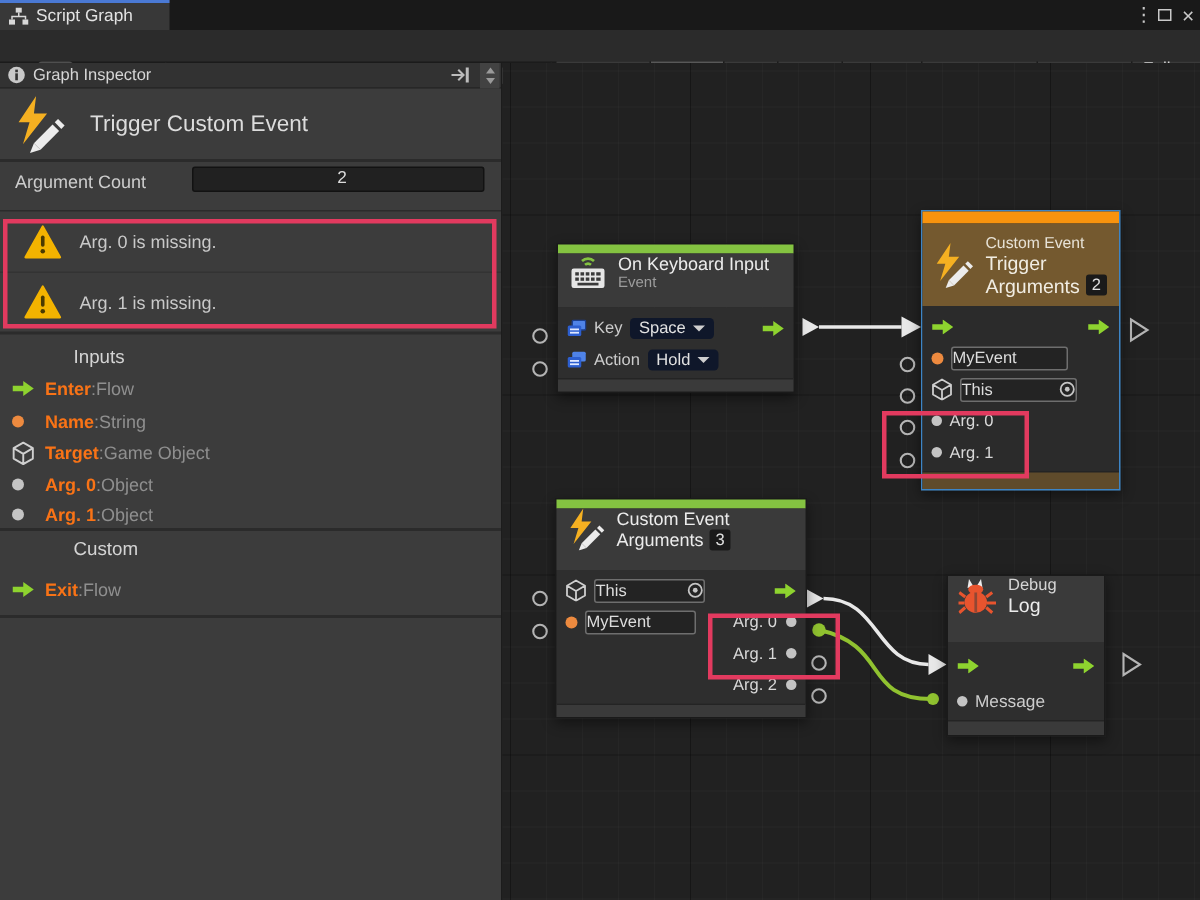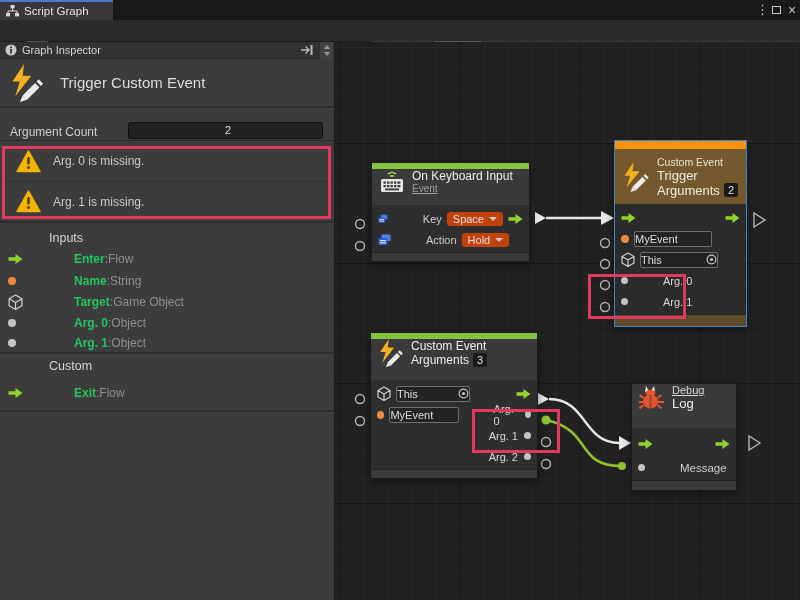--- a/index.html
+++ b/index.html
@@ -51,34 +51,34 @@
   #insp-pop { position:absolute; right:20px; top:2px; }
   #insp-spinner { position:absolute; right:1px; top:0; width:13px; height:17px; background:#424242;
     display:flex; flex-direction:column; align-items:center; justify-content:center; gap:3px; color:#9a9a9a; }
   .caret-up-s { width:0;height:0;border-left:3.5px solid transparent;border-right:3.5px solid transparent;
     border-bottom:4px solid currentColor; }
   .caret-down-s { width:0;height:0;border-left:3.5px solid transparent;border-right:3.5px solid transparent;
     border-top:4px solid currentColor; }
   #insp-title-block { left:0; top:17px; width:334px; height:49px; border-bottom:2px solid #2b2b2b;
     display:flex; align-items:center; padding-left:9px; gap:15px; }
   #insp-title-block .title { font-size:15px; color:#dcdcdc; }
-  #argrow { left:0; top:75px; width:334px; height:30px;text-align:center; }
+  #argrow { left:0; top:64px; width:334px; height:30px;text-align:center; }
   #argrow .label { position:absolute; left:10px; top:8px; font-size:12px; color:#cdcdcd; }
   #arg-input { position:absolute; left:128px; top:5px; width:195px; height:17px; background:#212121;
     border:1px solid #121212; border-radius:2px; color:#dcdcdc; font-size:11.5px;
     padding-left:5px; line-height:15px; }
   #warnings { left:0; top:98px; width:334px; border-top:1px solid #2b2b2b; border-bottom:2px solid #2b2b2b; }
   .warnrow { height:40px; display:flex; align-items:center; padding-left:16px; gap:12px; }
   .warnrow + .warnrow { border-top:1px solid #333333; }
   .warnrow .text { font-size:12px; color:#c9c9c9; }
   .sect-head { font-size:12.5px; color:#d4d4d4;margin-left:39px; }
   #inputs-head { left:10px; top:189px; }
   .pinrow { left:8px; height:21px; display:flex; align-items:center; gap:0; }
   .pinrow .picon { width:22px; display:flex; justify-content:flex-start; }
-  .pinrow .pname { font-size:12px; font-weight:bold; color:#22c55e;margin-left:44px; }
+  .pinrow .pname { font-size:12px; font-weight:bold; color:#f97316; }
   .pinrow .psep, .pinrow .ptype { font-size:12px; color:#8f8f8f; }
   #insp-div-outputs { left:0; top:310px; width:334px; height:2px; background:#2b2b2b; }
   #outputs-head { left:10px; top:317px; }
   #insp-div-end { left:0; top:368px; width:334px; height:2px; background:#2b2b2b; }
   .dot { border-radius:50%; display:inline-block; }
   .dot.orange { width:8px; height:8px; background:#ed8a3f; }
   .dot.gray { width:8px; height:8px; background:#c4c4c4; }
   .dot.gray.small { width:7px; height:7px; }
 
   
@@ -92,25 +92,25 @@
     background-position:0 101px, 125px 0, 5px 5px, 5px 5px; }
   #wires { left:335px; top:42px; width:465px; height:558px; pointer-events:none; }
 
   .node { position:absolute; box-shadow:0 3px 8px rgba(0,0,0,0.45); border:1px solid #1a1a1a; }
   .node .colorbar { width:100%; }
   .node .header { display:flex; align-items:flex-start; gap:7px; padding:0 7px; }
   .node .body { background:#2e2e2e; padding:3px 0 2px 0; }
   .node .nrow { height:21px; display:flex; align-items:center; padding:0 6px; gap:5px; }
   .node .footer { border-top:1px solid #242424; }
   .ntitle { font-size:12px; color:#ececec; }
-  .nsub { font-size:10px; color:#9d9d9d;text-decoration:underline; }
-  .nlabel { font-size:11px; color:#cccccc;margin-left:30px; }
+  .nsub { font-size:10px; color:#9d9d9d; }
+  .nlabel { font-size:11px; color:#cccccc; }
   .badge { display:inline-block; background:#1a1a1a; color:#e0e0e0; font-size:11px;
     padding:0 4px; border-radius:2px; line-height:14px; margin-left:4px; }
-  .dropdown { background:#c2410c; border-radius:3px; color:#e2e2e2; font-size:11px;
+  .dropdown { background:#0f172a; border-radius:3px; color:#e2e2e2; font-size:11px;
     padding:1px 6px; display:inline-flex; align-items:center; }
   .dropdown .caret-down { border-top-color:#cfcfcf; margin-left:5px; }
   .nfield { background:#232323; border:1px solid #6e6e6e; border-radius:2px; height:16px;
     color:#dddddd; font-size:11px; display:flex; align-items:center; padding:0 0; }
   .flowarrow { flex:0 0 auto; display:block; }
 
   
   #node-keyboard { left:371px; top:162px; width:159px; }
   #node-keyboard .colorbar { height:6px; background:#84c341; }
   #node-keyboard .header { height:36px; background:#3a3a3a; }

